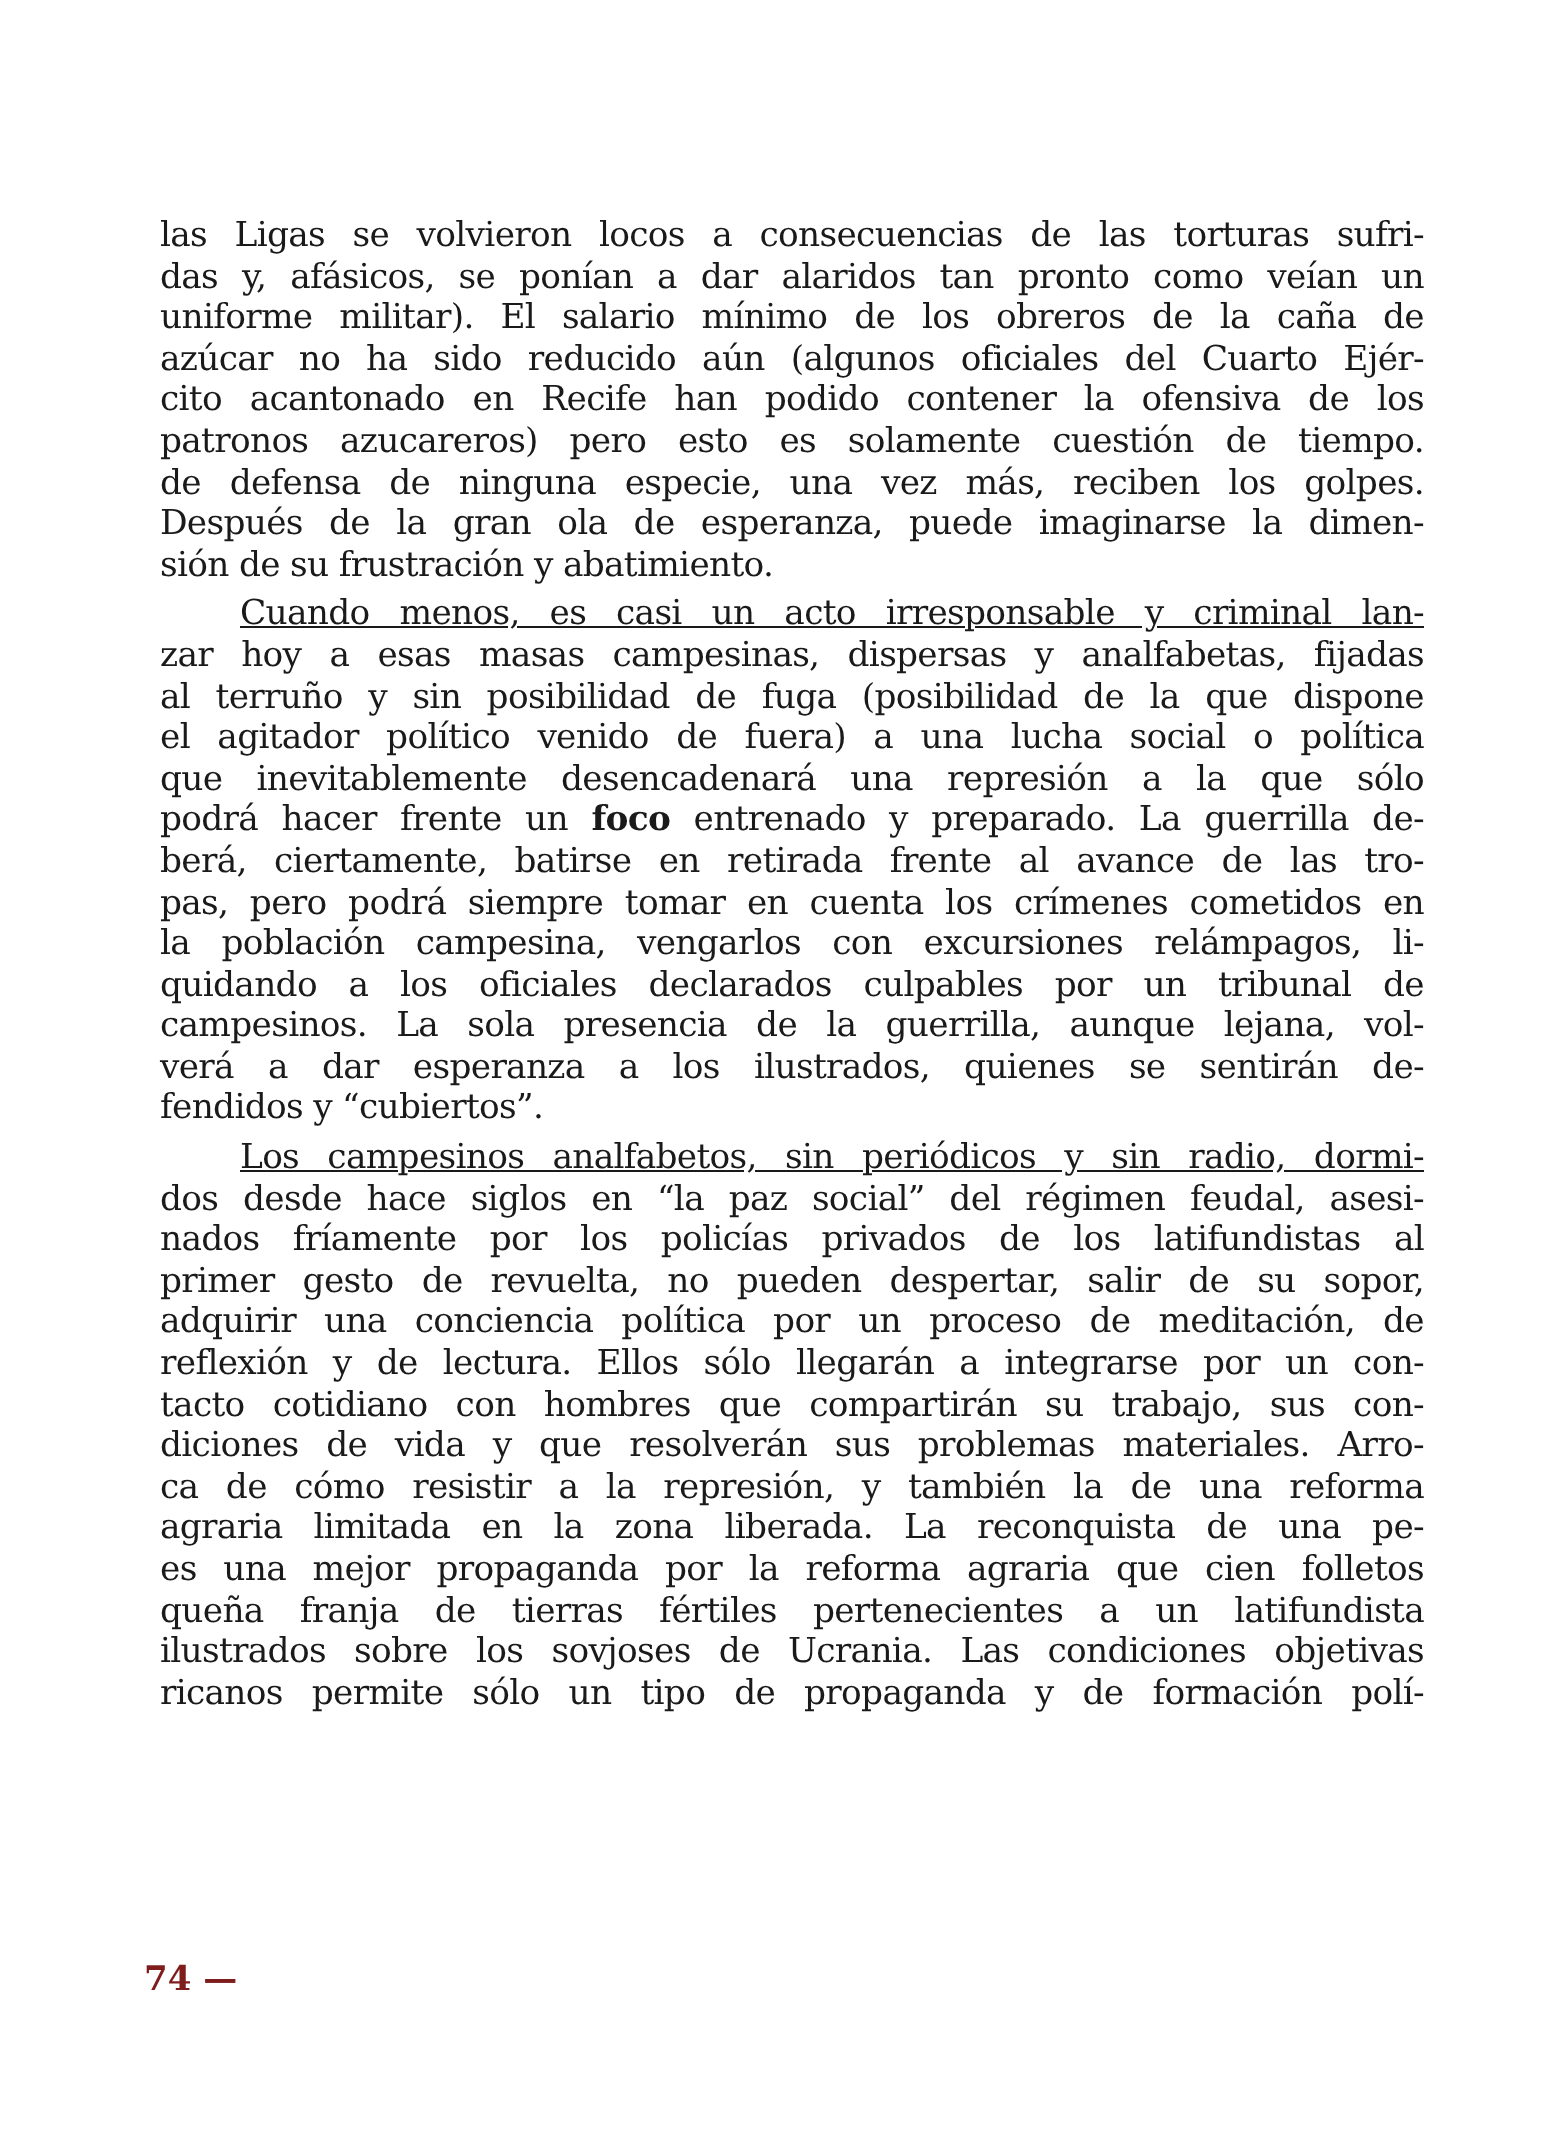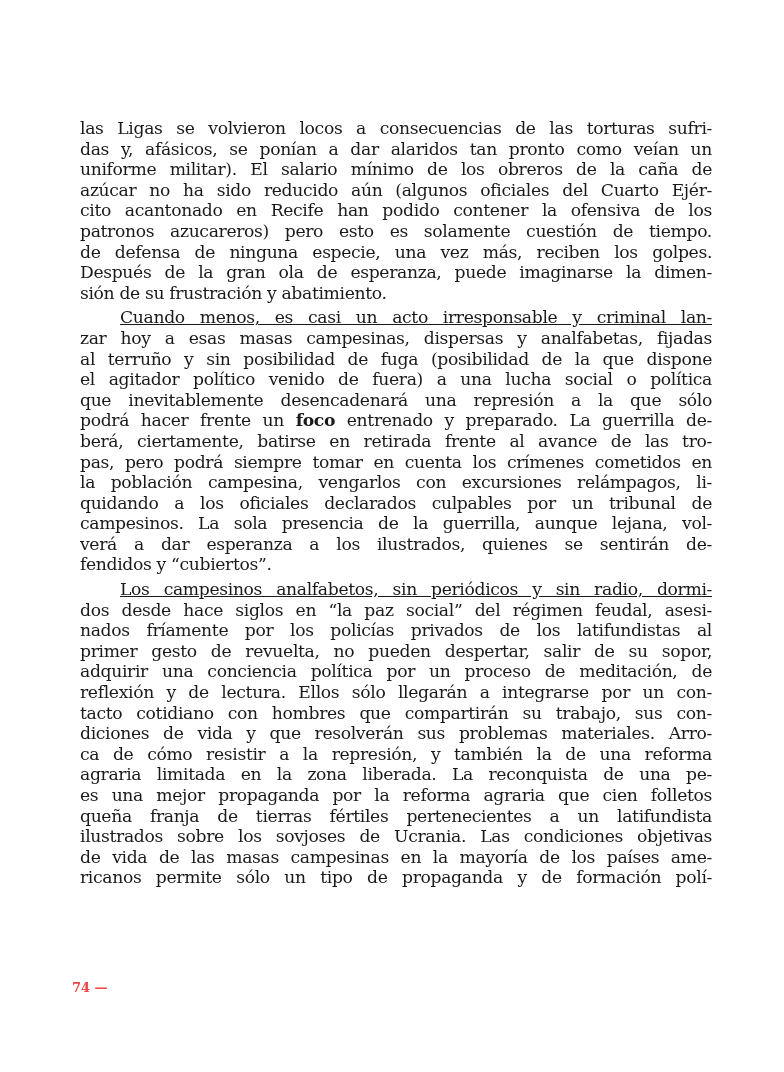--- a/index.html
+++ b/index.html
@@ -1,35 +1,35 @@
 <!DOCTYPE html>
 <html><head>
   <meta charset="utf-8">
   <style>
     html, body { margin: 0; padding: 0; background: #ffffff; }
     body { width: 784px; height: 1072px; position: relative; overflow: hidden; }
     .page {
-      position: absolute; left: 80px; top: 118px; width: 632px;
+      position: absolute; left: 80px; top: 108px; width: 632px;
       font-family: "DejaVu Serif", "Liberation Serif", serif;
       color: #1a1a1a;
     }
     .line {
       display: block; height: 20.6px; line-height: 20.6px;
       font-size: 17.2px; white-space: nowrap;
       text-align: justify; text-align-last: justify;
       letter-spacing: -0.35px;
     }
     .line.last { text-align-last: left; }
     .line.indent { padding-left: 40px; text-decoration: underline; }
     .para-gap { height: 4px; }
     .bold { font-weight: bold; }
     .page-number {
       position: absolute; left: 72px; top: 980px;
       font-family: "DejaVu Serif", "Liberation Serif", serif;
-      font-weight: bold; font-size: 13px; color: #ef4444;
+      font-weight: bold; font-size: 17px; color: #7f1d1d;
     }
   </style>
 </head>
 <body>
 
 <div class="page" id="page-body">
     <div>
       <span class="line">las Ligas se volvieron locos a consecuencias de las torturas sufri-</span>
       <span class="line">das y, afásicos, se ponían a dar alaridos tan pronto como veían un</span>
       <span class="line">uniforme militar). El salario mínimo de los obreros de la caña de</span>
@@ -64,18 +64,17 @@
       <span class="line">primer gesto de revuelta, no pueden despertar, salir de su sopor,</span>
       <span class="line">adquirir una conciencia política por un proceso de meditación, de</span>
       <span class="line">reflexión y de lectura. Ellos sólo llegarán a integrarse por un con-</span>
       <span class="line">tacto cotidiano con hombres que compartirán su trabajo, sus con-</span>
       <span class="line">diciones de vida y que resolverán sus problemas materiales. Arro-</span>
       <span class="line">ca de cómo resistir a la represión, y también la de una reforma</span>
       <span class="line">agraria limitada en la zona liberada. La reconquista de una pe-</span>
       <span class="line">es una mejor propaganda por la reforma agraria que cien folletos</span>
       <span class="line">queña franja de tierras fértiles pertenecientes a un latifundista</span>
       <span class="line">ilustrados sobre los sovjoses de Ucrania. Las condiciones objetivas</span>
-      <span class="line">de vida de las masas campesinas en la mayoría de los países ame-</span>
       <span class="line">ricanos permite sólo un tipo de propaganda y de formación polí-</span>
     </div>
   </div>
 
 <div class="page-number">74 —</div>
 
 </body></html>

